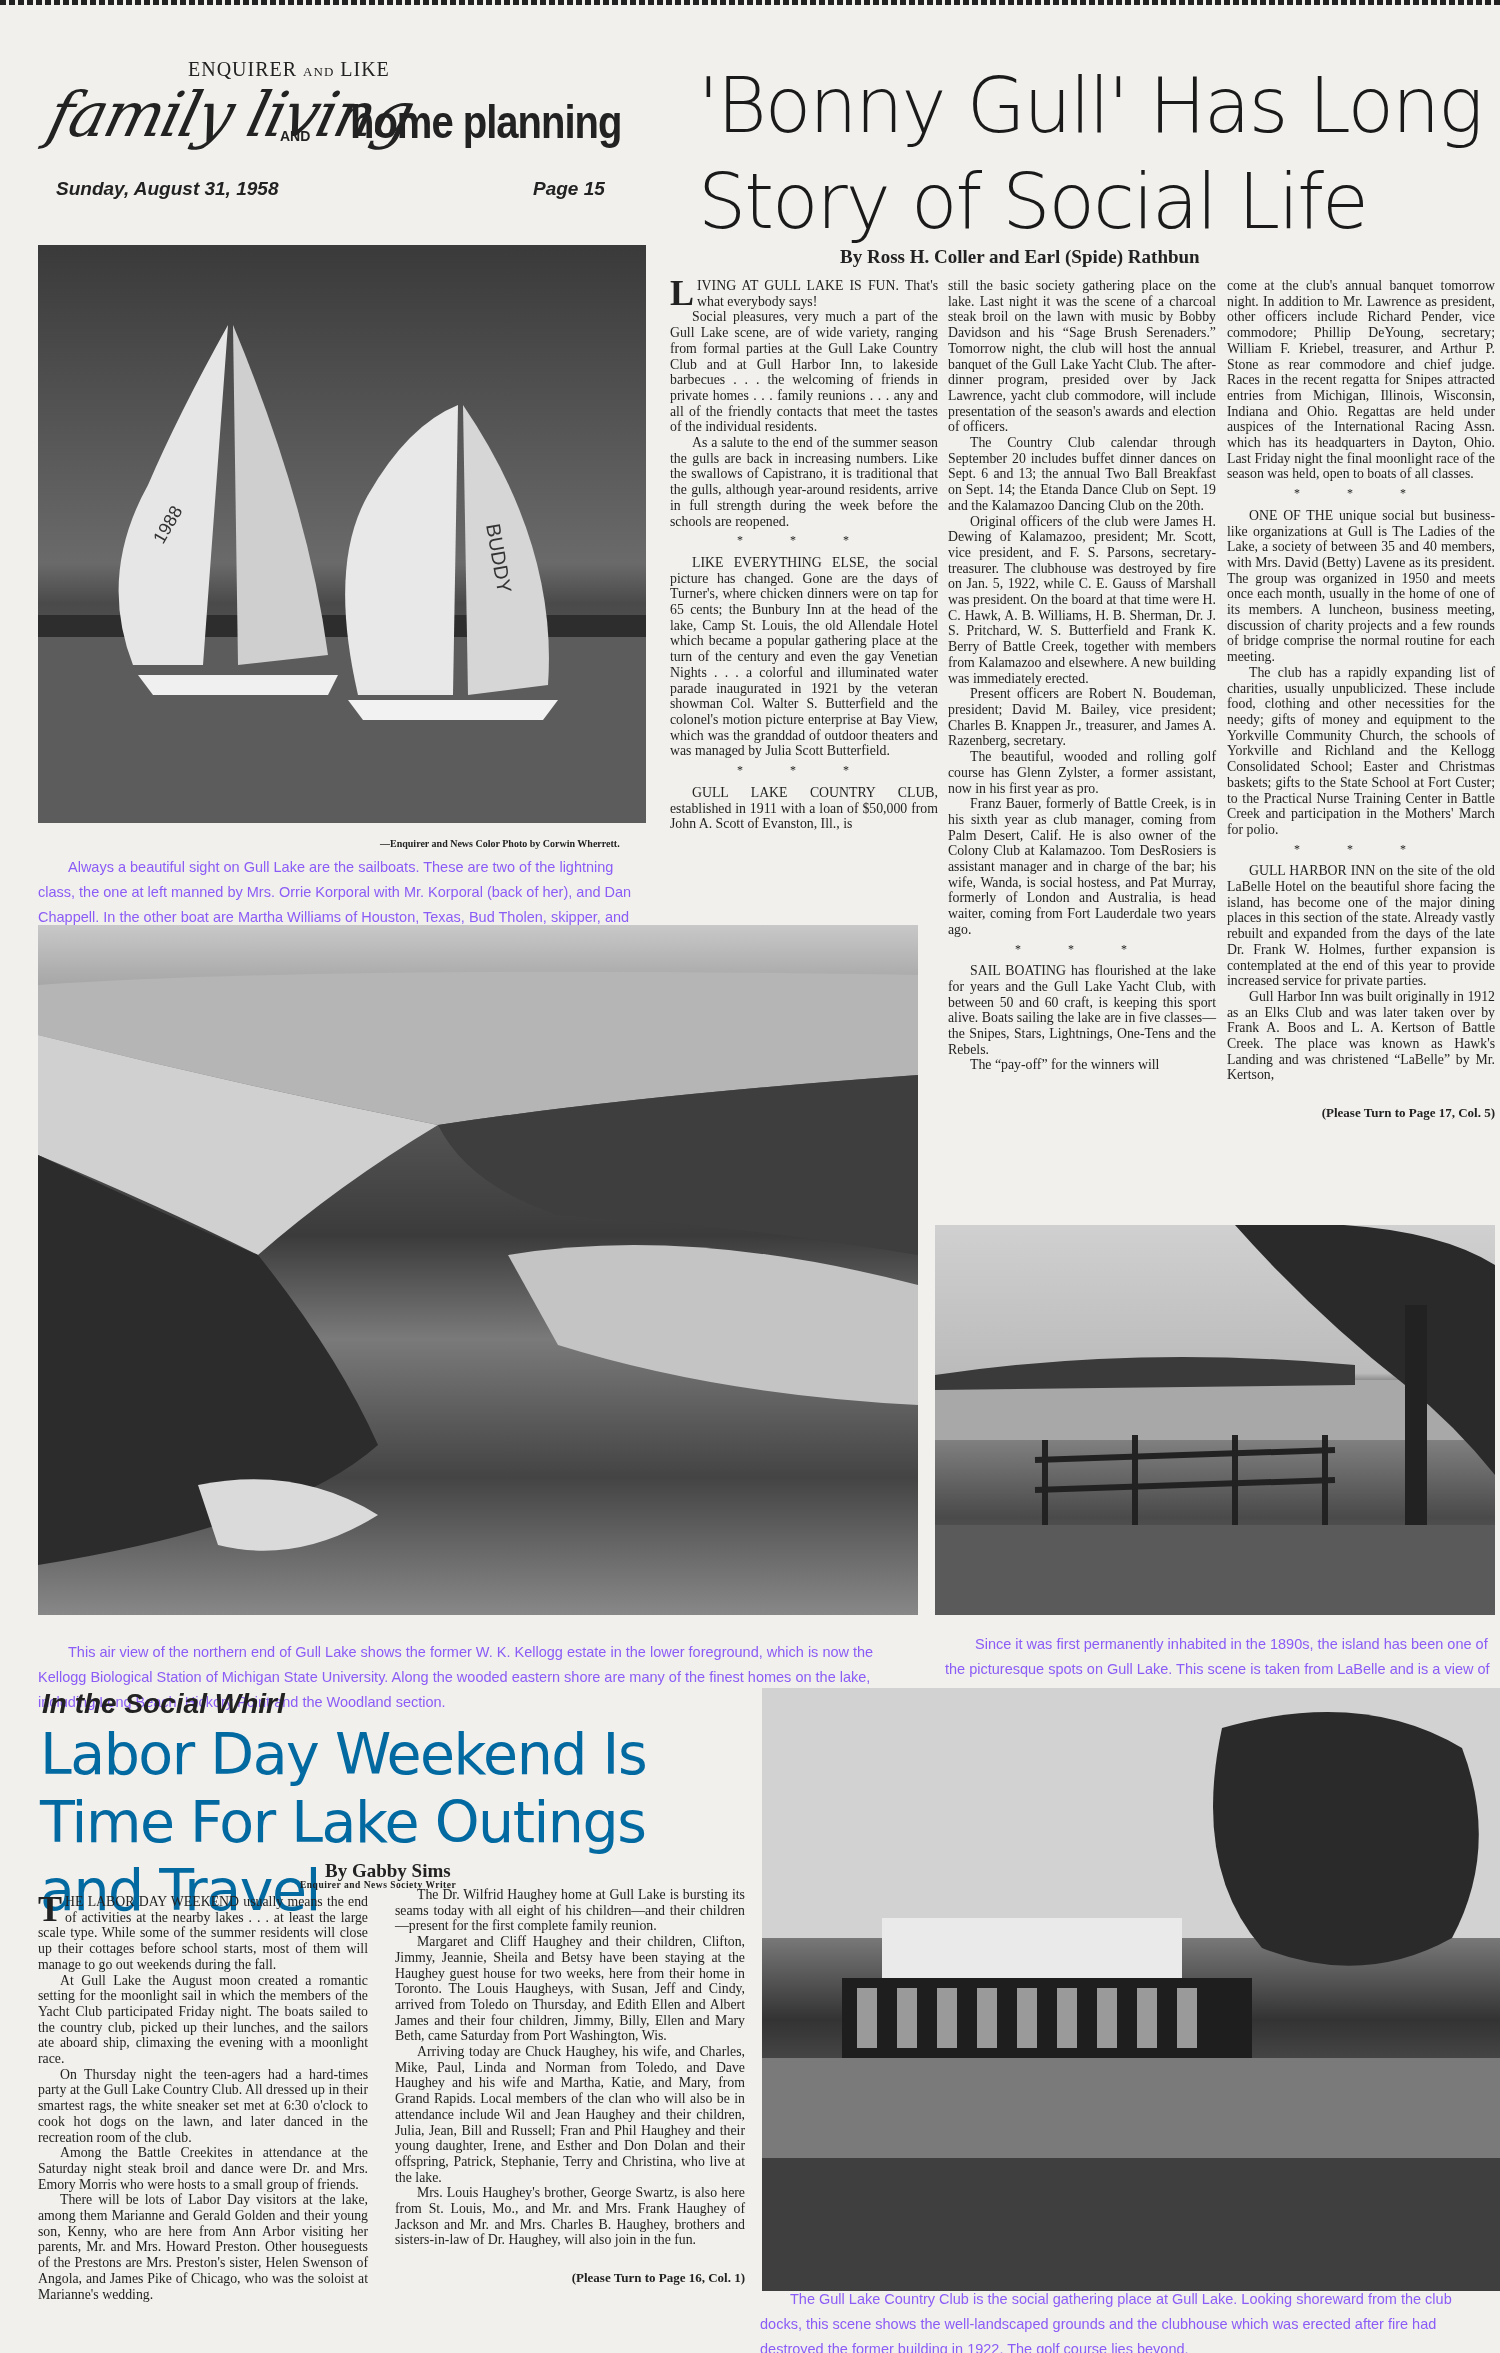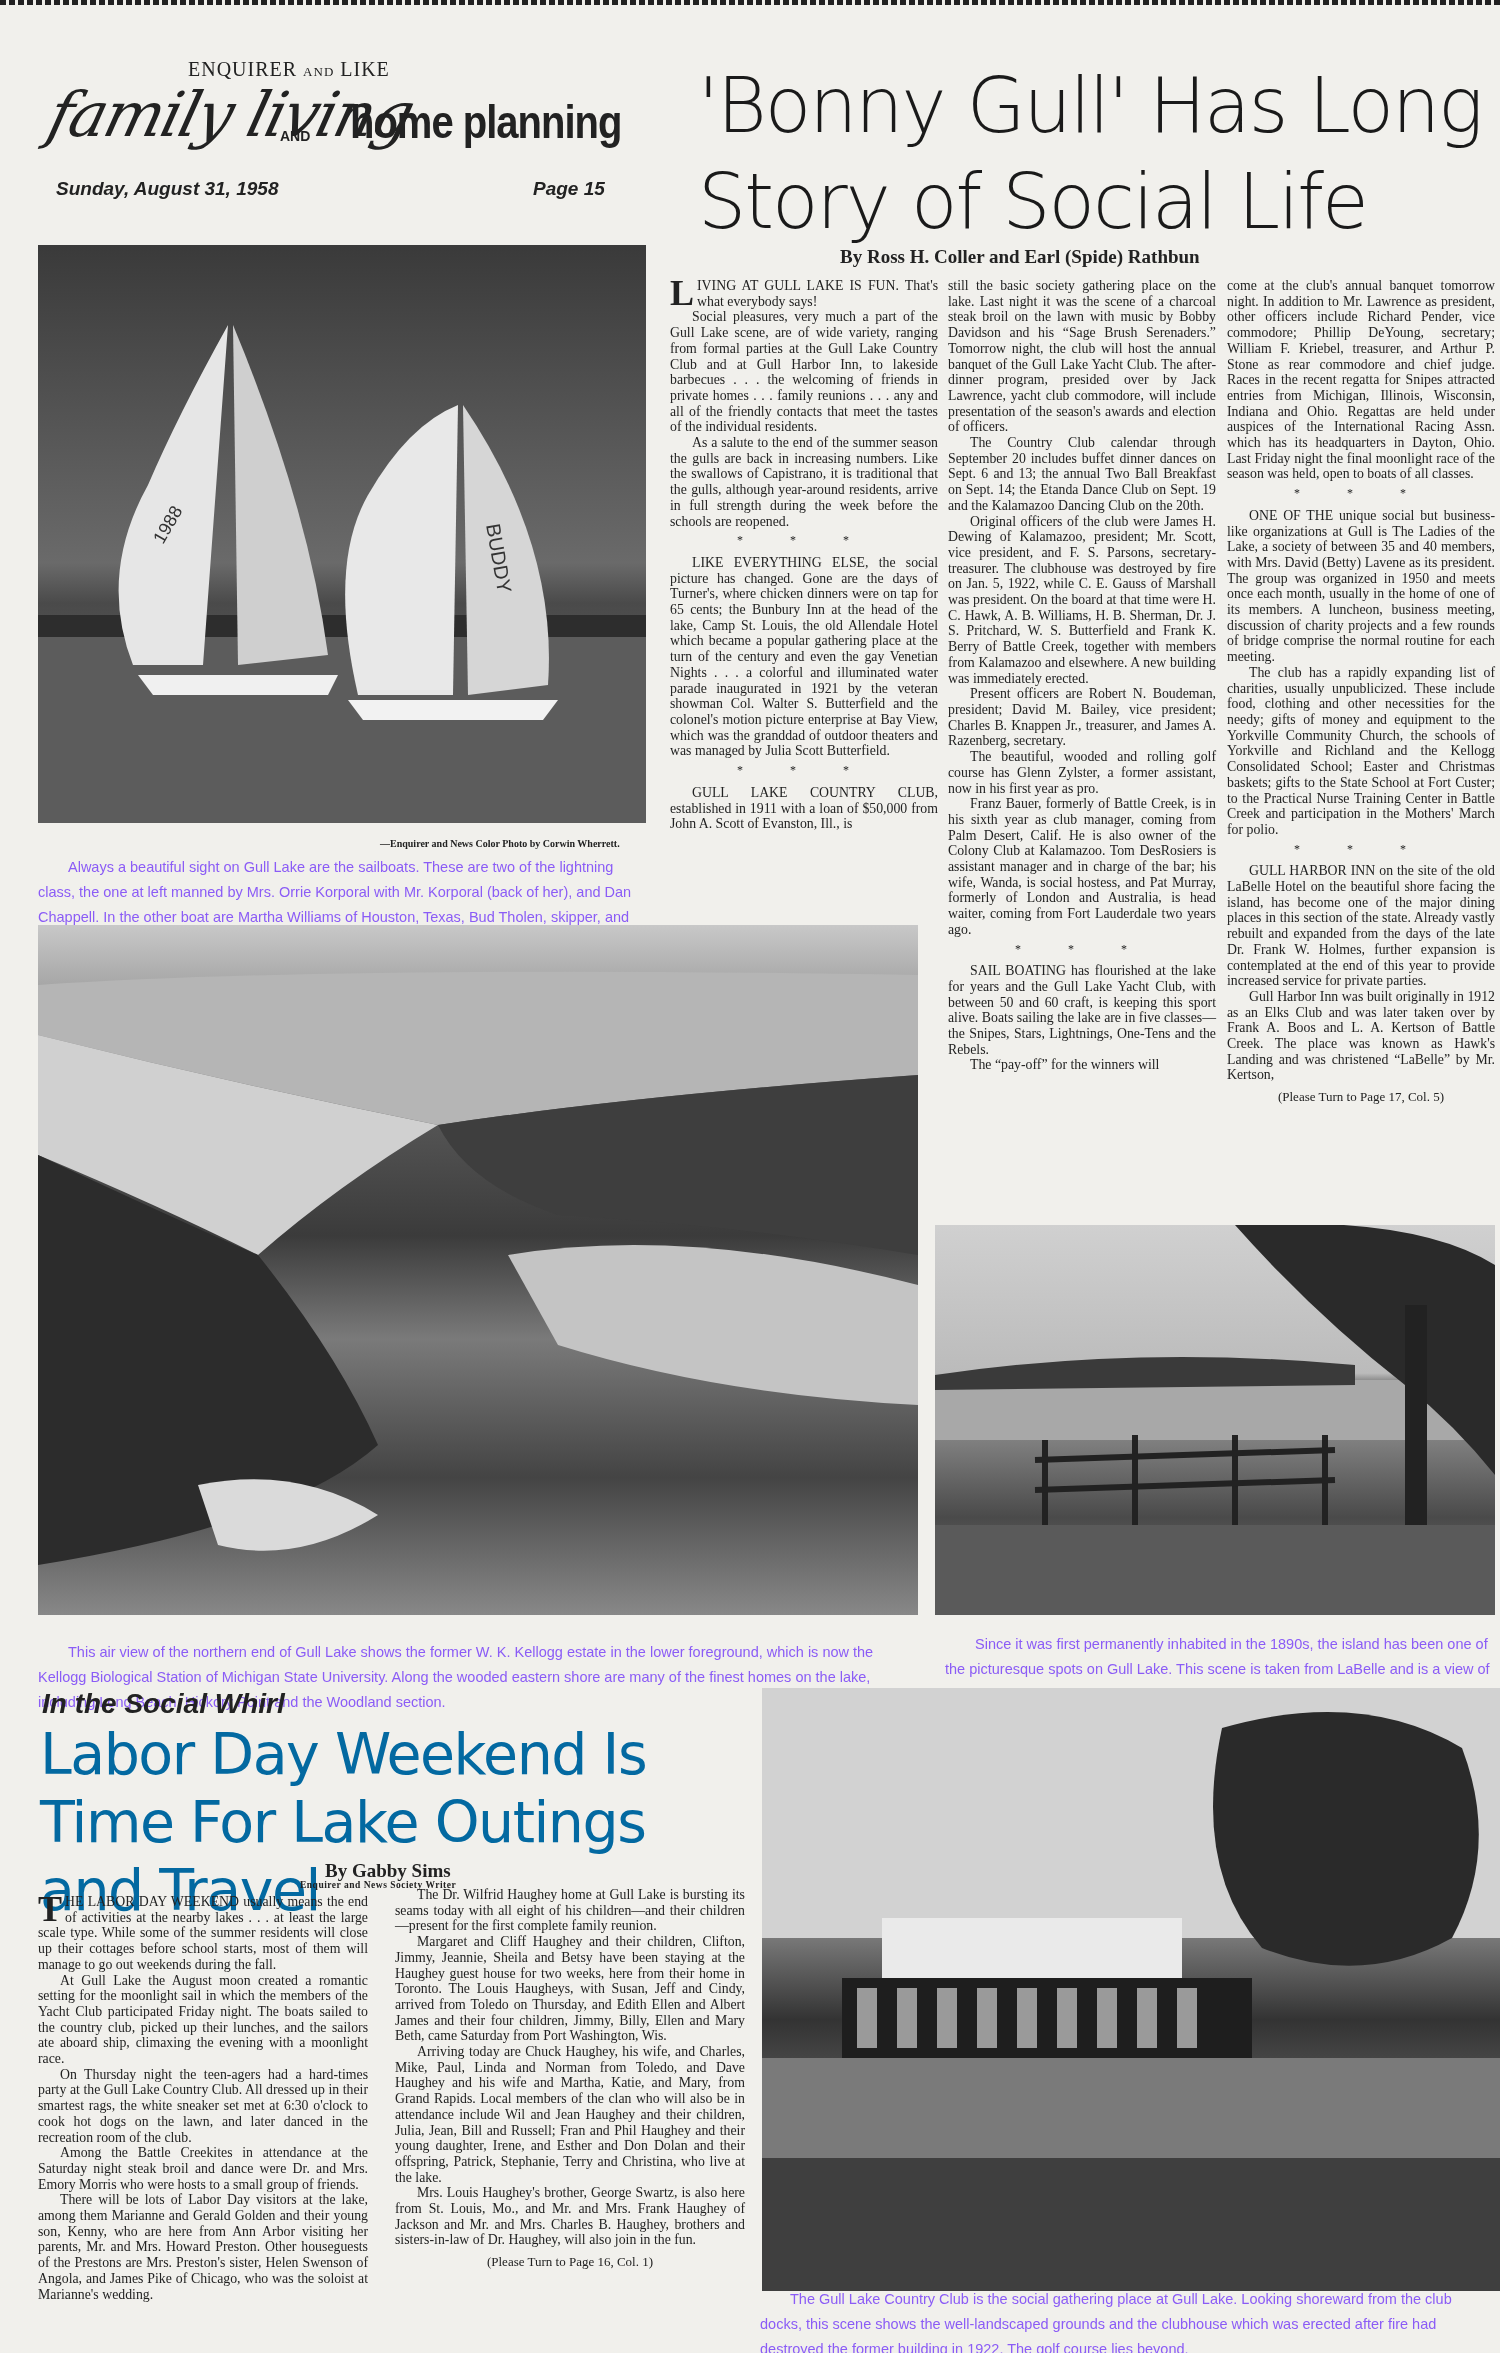--- a/index.html
+++ b/index.html
@@ -28,21 +28,21 @@
 .cap3{left:945px;top:1632px;width:545px}
 .cap4{left:760px;top:2287px;width:735px}
 .col{font-size:13.8px;line-height:15.7px;text-align:justify;color:#222}
 .col p{text-indent:22px}
 .col p.noind{text-indent:0}
 .stars{text-align:center;font-size:12px;letter-spacing:22px;margin:4px 0 6px}
 .c1{left:670px;top:278px;width:268px}
 .c2{left:948px;top:278px;width:268px}
 .c3{left:1227px;top:278px;width:268px}
 .dropcap{float:left;font-size:36px;line-height:30px;margin-right:3px;font-weight:bold}
-.turn{text-align:center;font-weight:normal;font-size:13px;margin-top:6px;text-indent:0!important}
+.turn{text-align:right;font-weight:bold;font-size:13px;margin-top:22px;text-indent:0!important}
 .kicker{left:42px;top:1688px;font-family:"Liberation Sans",sans-serif;font-style:italic;font-weight:bold;font-size:28px}
 .head2{left:40px;top:1720px;width:720px;font-family:"DejaVu Sans",sans-serif;font-weight:400;font-size:57px;line-height:68px;letter-spacing:-1.5px;color:#0369a1}
 .byline2{left:325px;top:1860px;font-weight:bold;font-size:19px;text-align:center}
 .byline2sub{left:300px;top:1880px;font-weight:bold;font-size:9.5px;letter-spacing:.5px}
 .c4{left:38px;top:1894px;width:330px}
 .c5{left:395px;top:1887px;width:350px}
 </style>
 </head>
 <body>
 

